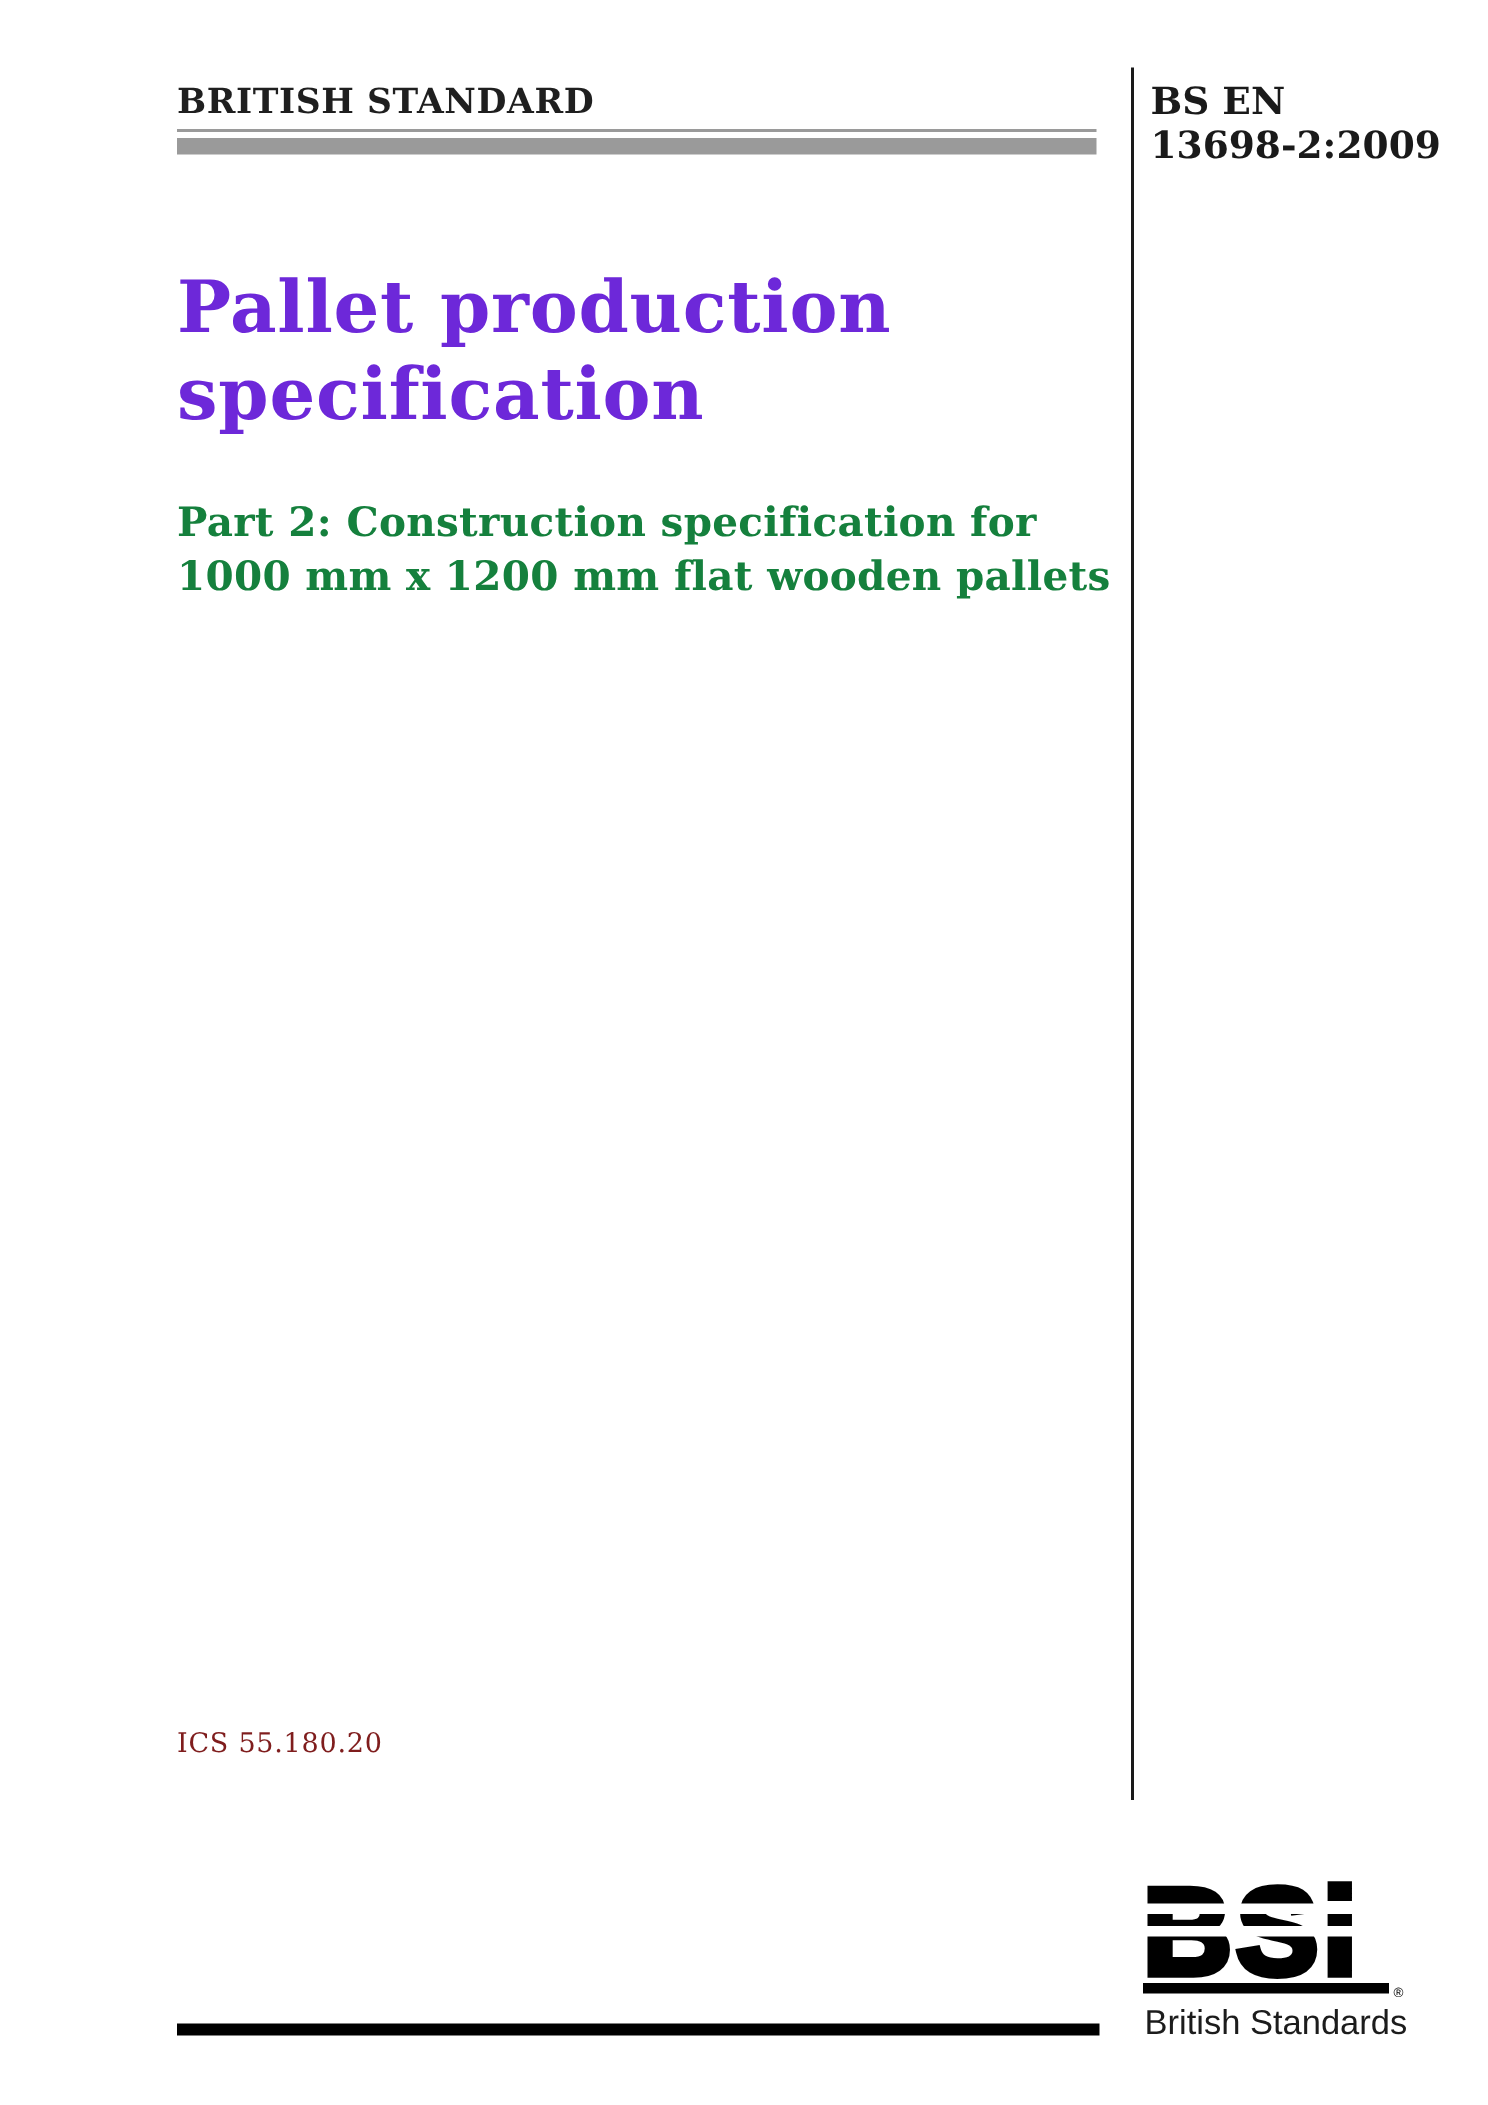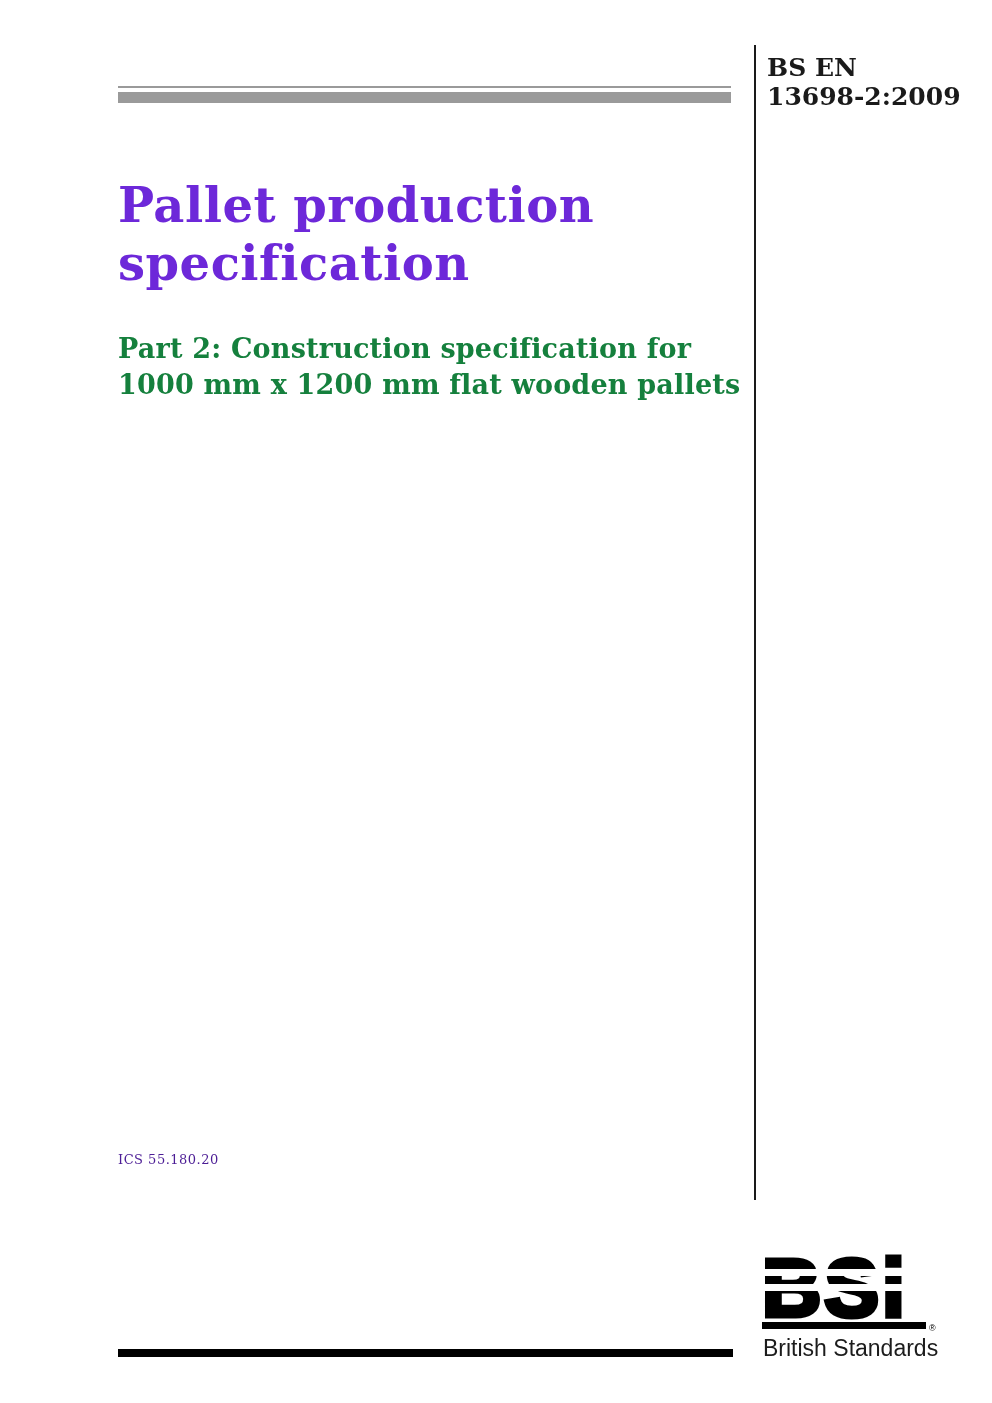--- a/index.html
+++ b/index.html
@@ -86,23 +86,23 @@
     color: #15803d;
     letter-spacing: 0.2px;
     white-space: nowrap;
   }
 
   
   .ics {
     position: absolute;
     left: 118px;
     top: 1152px;
-    font-size: 13px;
+    font-size: 18px;
     letter-spacing: 0.5px;
-    color: #4c1d95;
+    color: #7f1d1d;
   }
   .copyright {
     position: absolute;
     left: 118px;
     top: 1328px;
     font-size: 13.5px;
     letter-spacing: 0.9px;
     color: #1a1a1a;
     white-space: nowrap;
   }
@@ -139,20 +139,21 @@
     font-family: "Liberation Sans", sans-serif;
     font-size: 9px;
     fill: #000000;
   }
 </style>
 </head>
 <body>
 
 <div class="page">
 
+  <div class="brand">BRITISH STANDARD</div>
   <div class="rule-thin"></div>
   <div class="rule-thick"></div>
   <div class="vline"></div>
 
   <div class="std-ref">
     <div>BS EN</div>
     <div>13698-2:2009</div>
   </div>
 
   <h1 class="doc-title">

